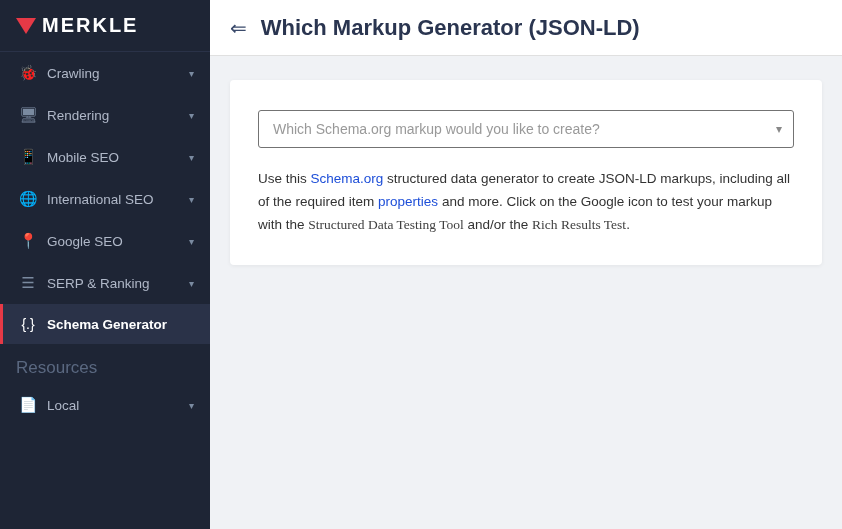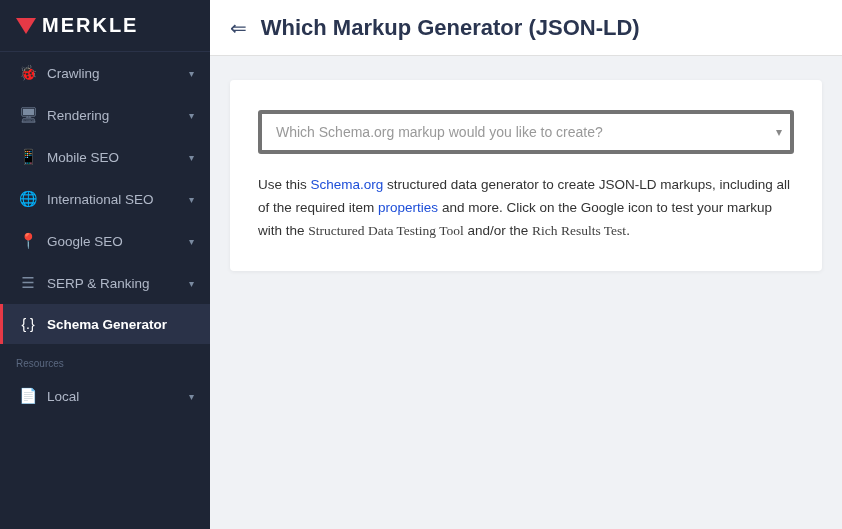--- a/index.html
+++ b/index.html
@@ -79,21 +79,21 @@
       color: #fff;
     }
 
     .chevron {
       font-size: 10px;
       color: #7a8aa0;
     }
 
     .resources-label {
       padding: 14px 16px 6px 16px;
-      font-size: 10px;
+      font-size: 17px;
       color: #5a6880;
       text-transform: none;
       letter-spacing: 0;
     }
 
     
     #main {
       flex: 1;
       display: flex;
       flex-direction: column;
@@ -139,21 +139,21 @@
     }
 
     .dropdown-wrapper {
       position: relative;
       margin-bottom: 20px;
     }
 
     .dropdown-select {
       width: 100%;
       padding: 10px 14px;
-      border: 4px solid #737373;
+      border: 1px solid #737373;
       border-radius: 3px;
       font-size: 14px;
       color: #999;
       background: #fff;
       appearance: none;
       cursor: pointer;
       outline: none;
     }
 
     .dropdown-arrow {

